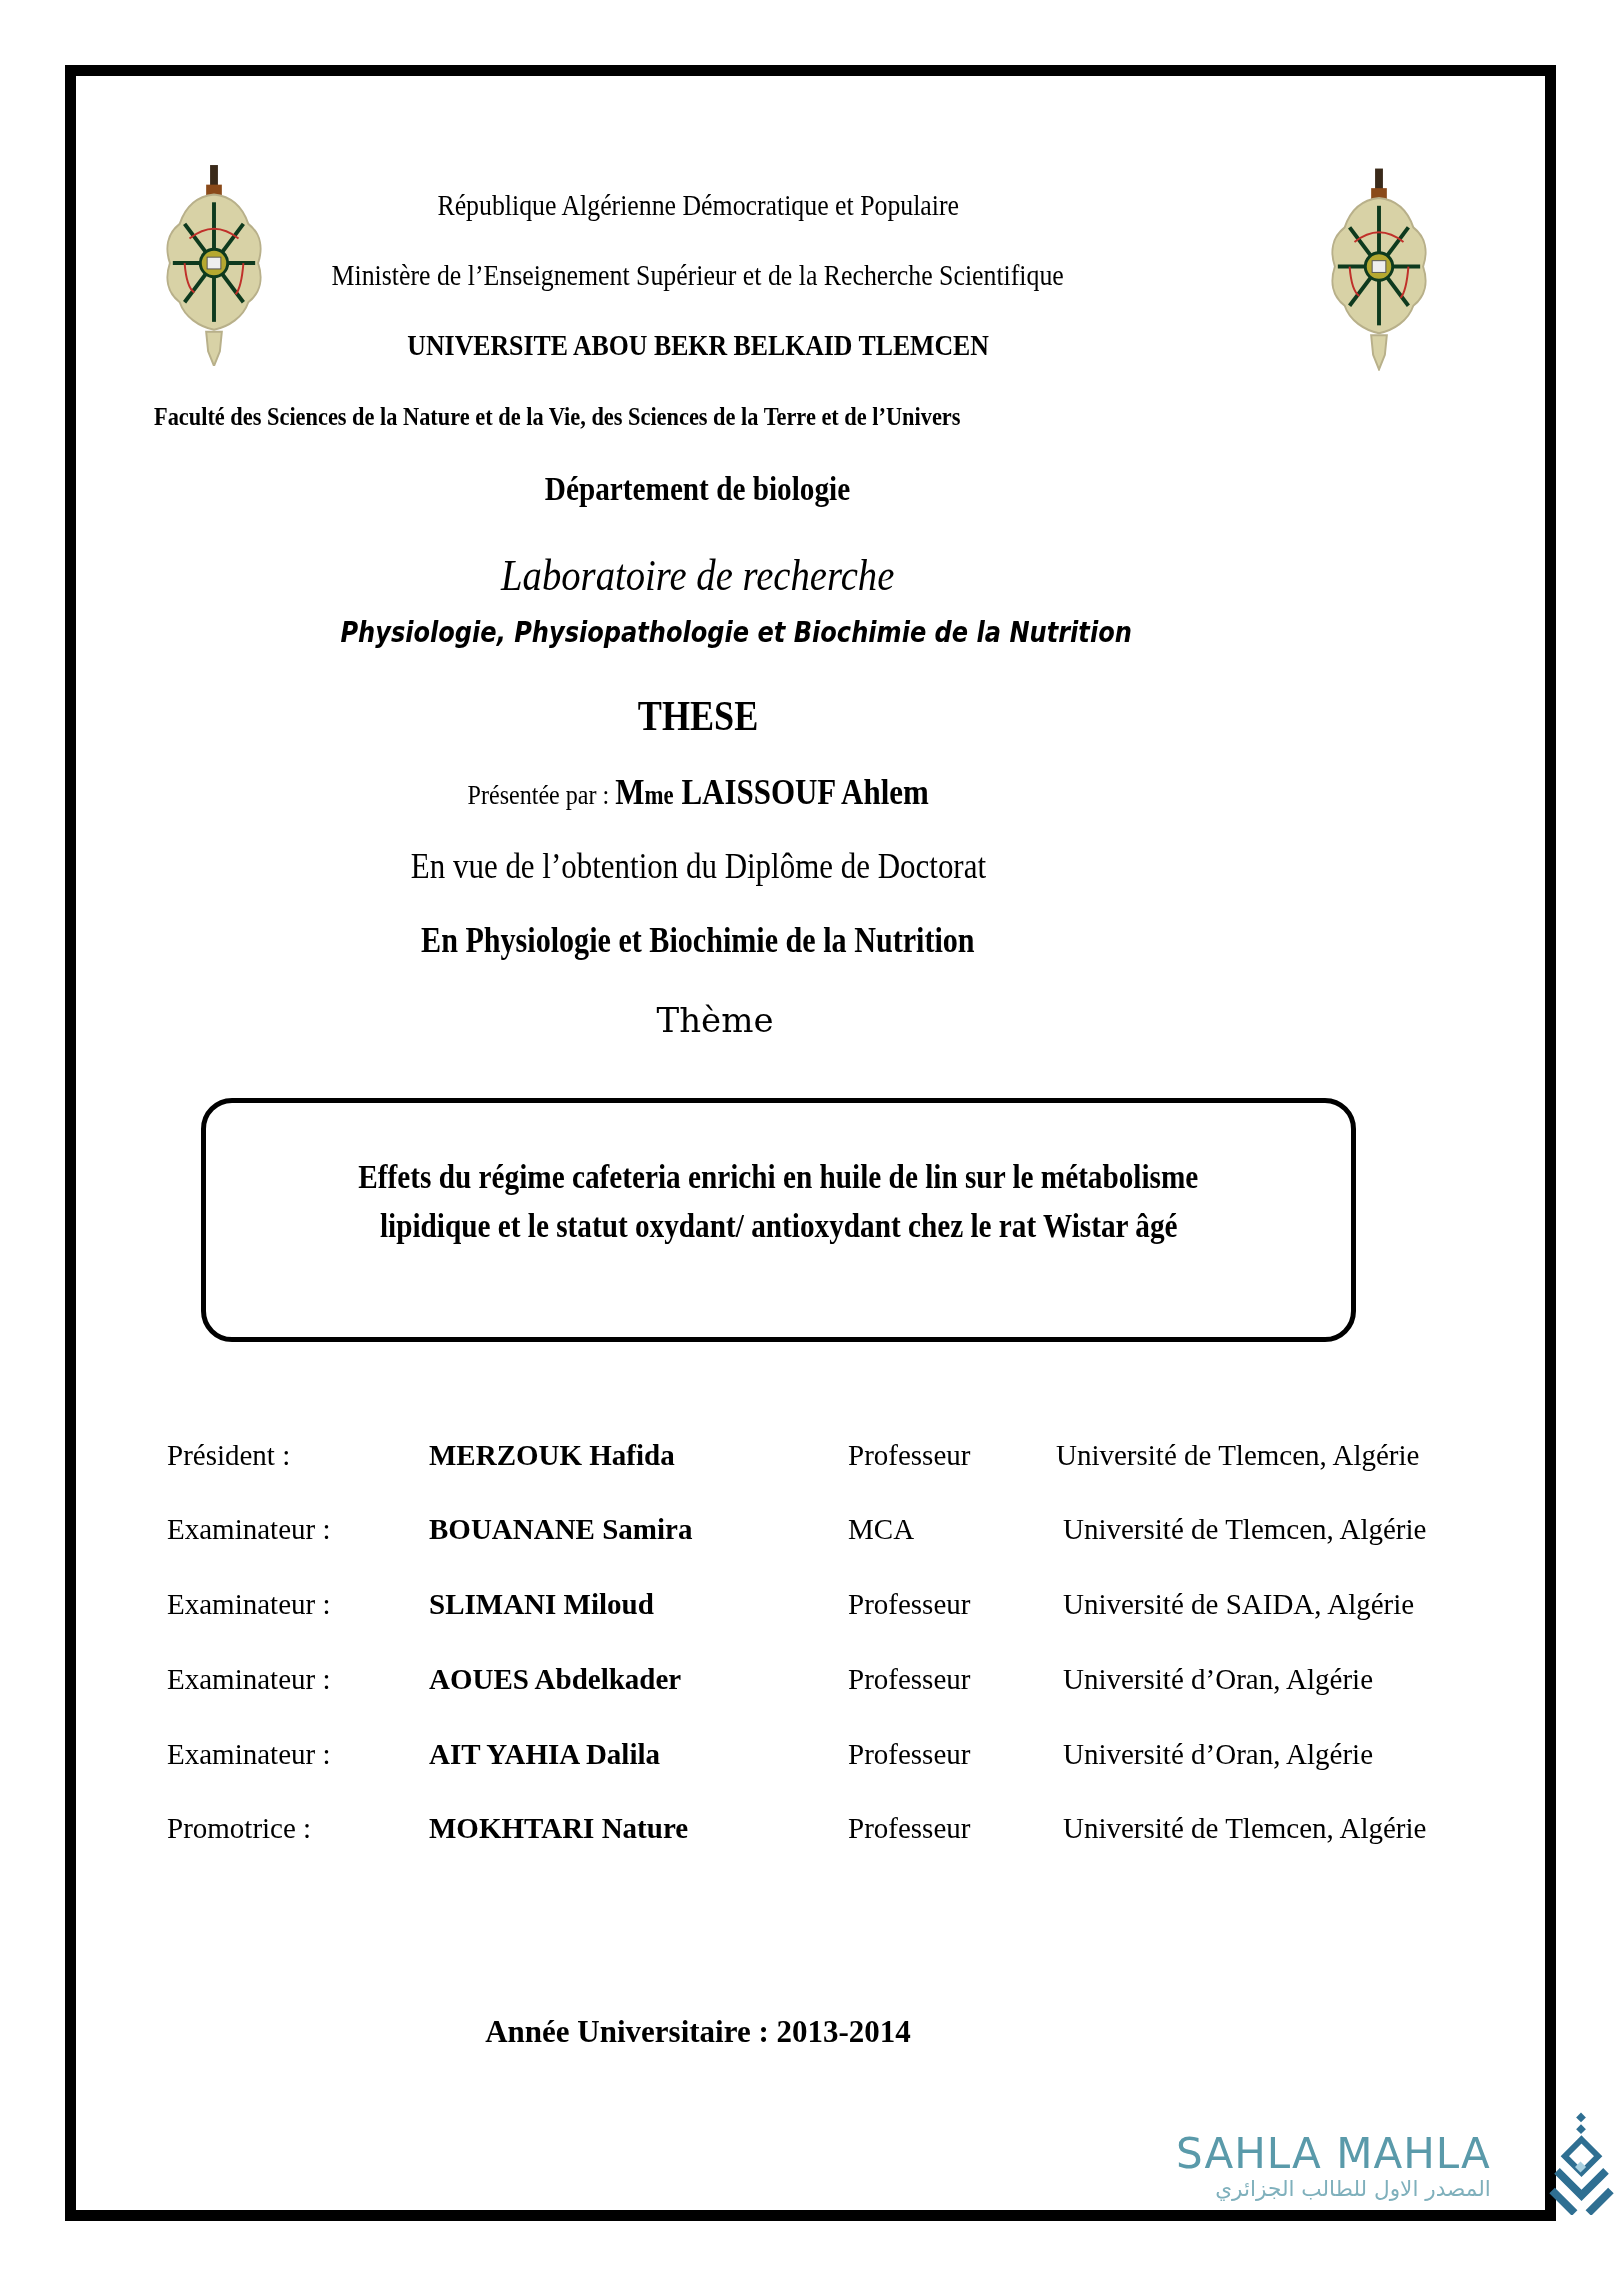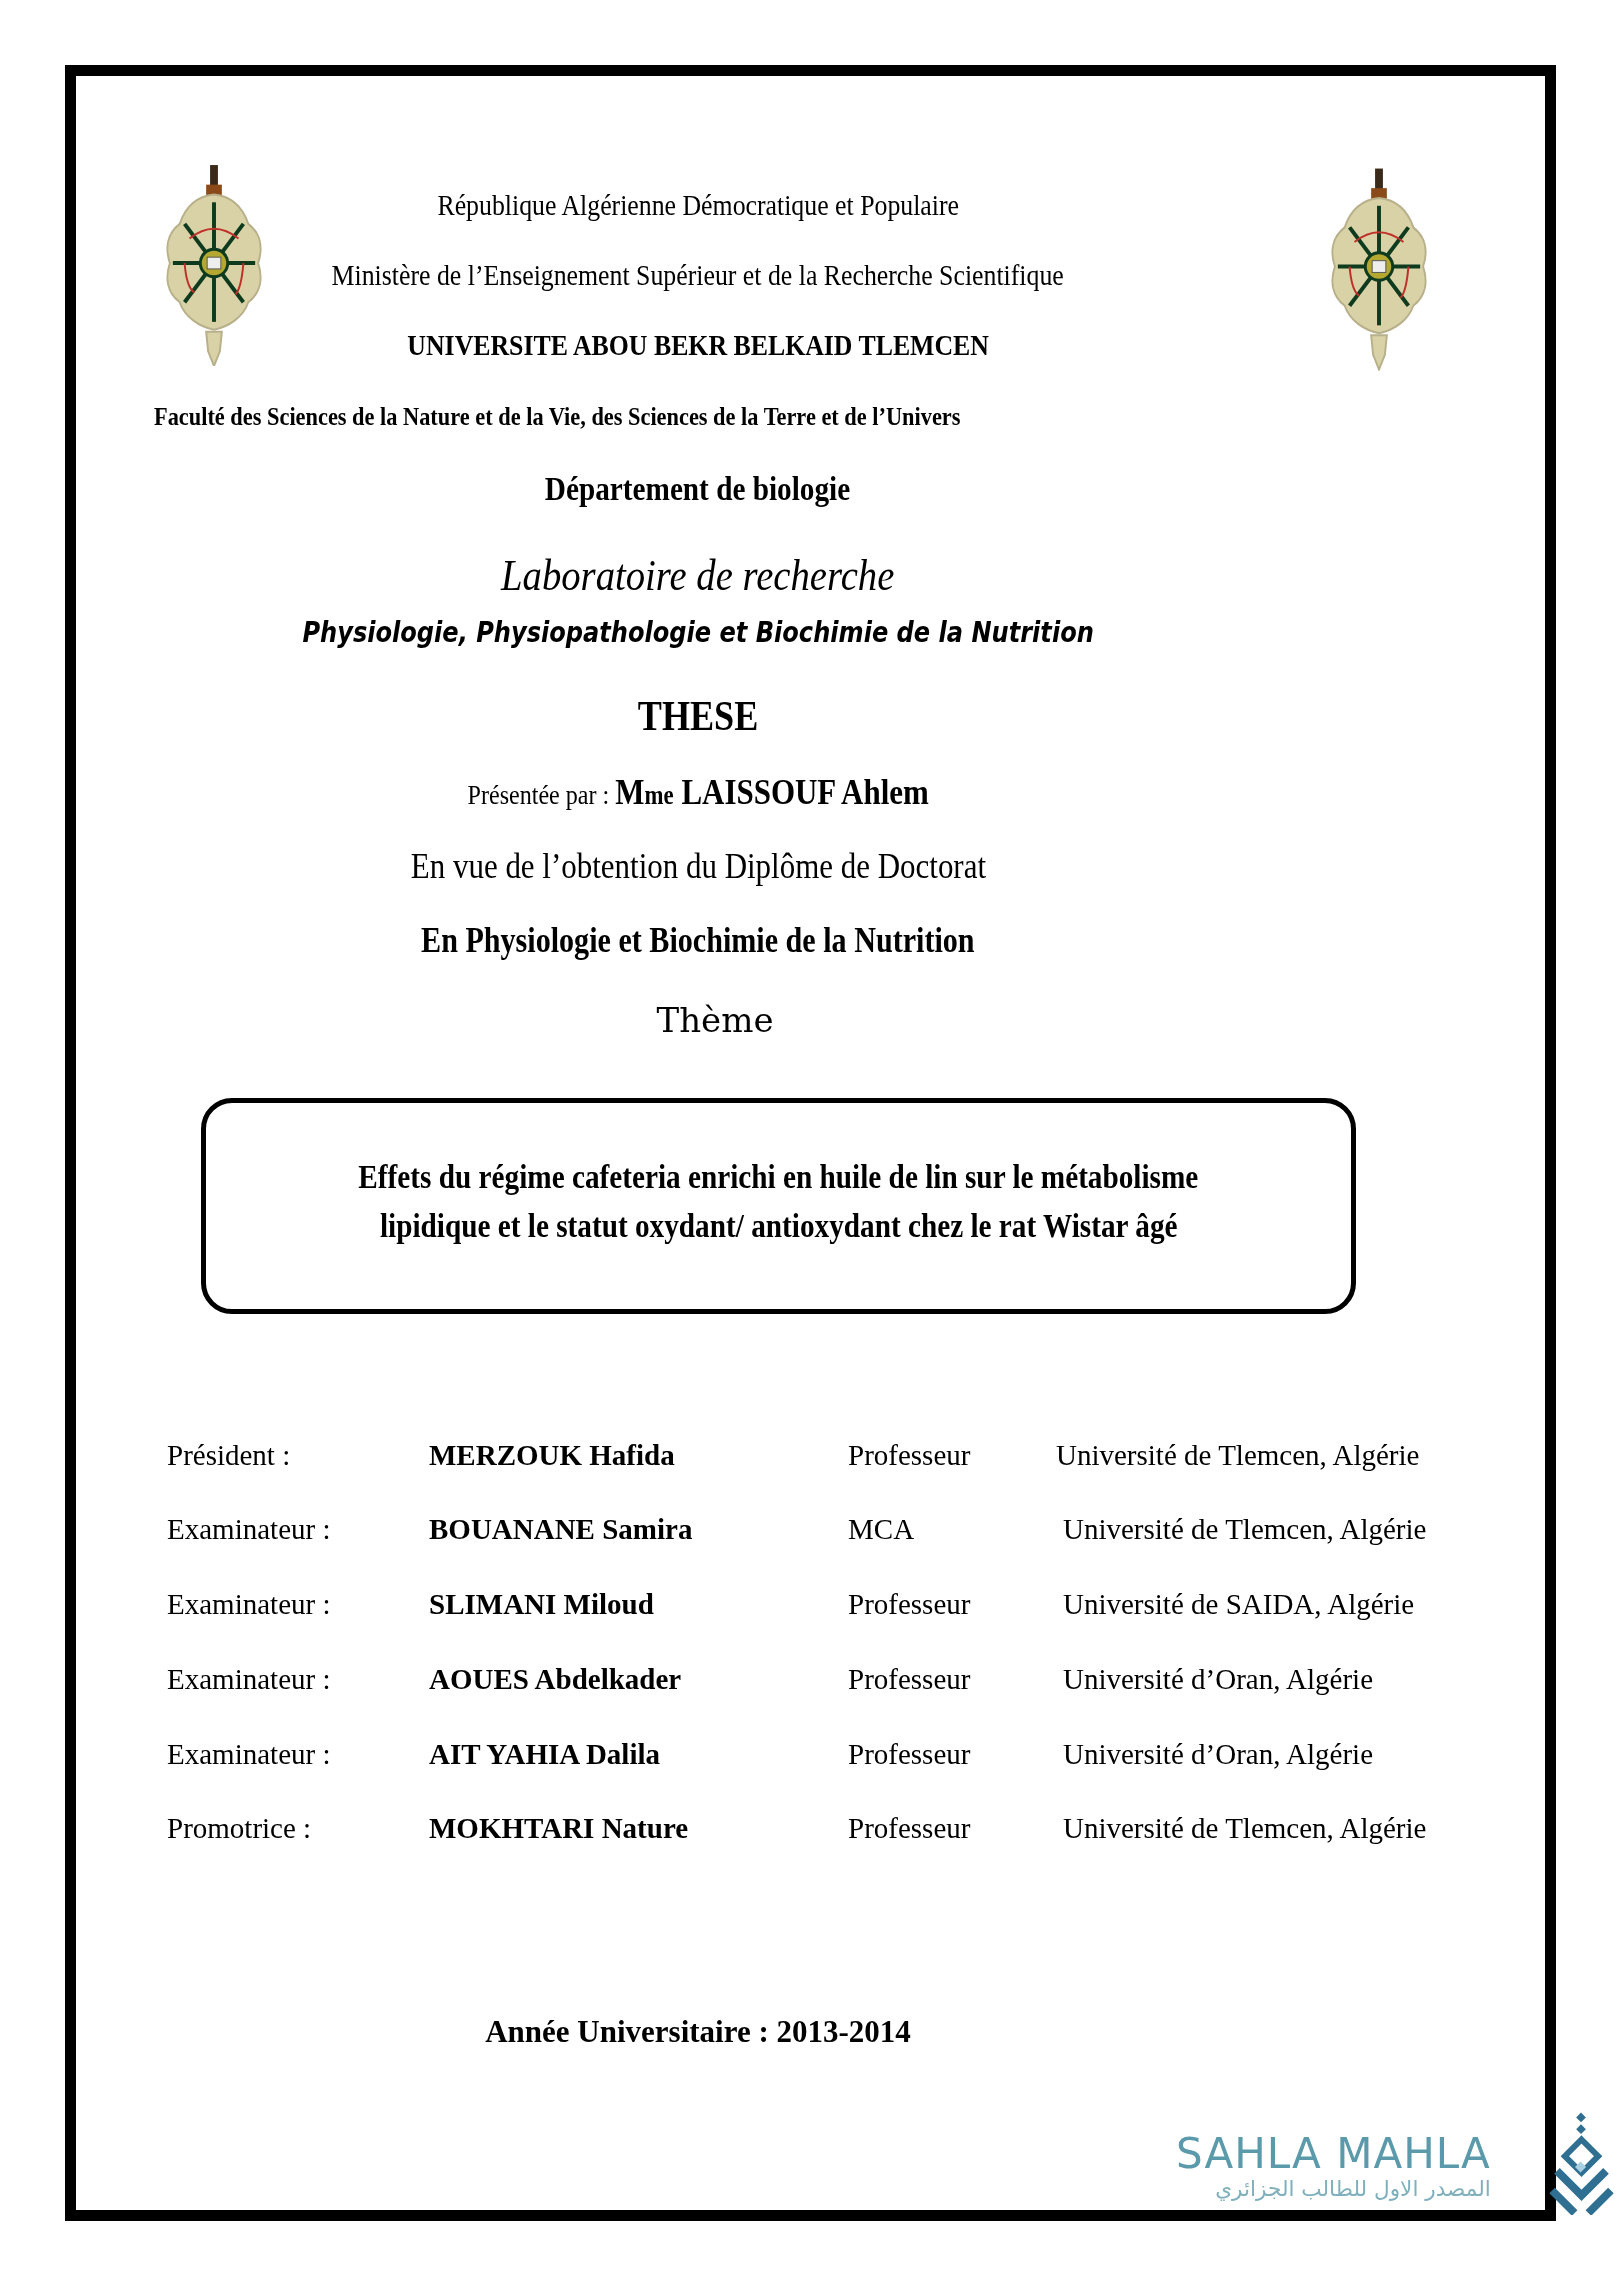--- a/index.html
+++ b/index.html
@@ -10,29 +10,29 @@
   .abs { position:absolute; white-space:nowrap; }
   .center { left:0; width:1396px; text-align:center; }
   .cond { transform:scaleX(0.86); transform-origin:center; display:inline-block; }
   .logo { position:absolute; }
   .t-rep { top:188px; font-size:30px; }
   .t-min { top:258px; font-size:30px; }
   .t-univ { top:328px; font-size:30px; font-weight:bold; }
   .t-fac { top:402px; left:154px; font-size:26px; font-weight:bold; }
   .t-dep { top:470px; font-size:34px; font-weight:bold; }
   .t-lab { top:549px; font-size:45px; font-style:italic; }
-  .t-phys { top:616px; font-family:"DejaVu Sans", sans-serif; font-size:28px; font-weight:bold; font-style:italic; }
+  .t-phys { top:616px; font-family:"DejaVu Sans", sans-serif; font-size:28px; font-weight:bold; font-style:italic;padding-left:38px; }
   .t-these { top:692px; font-size:42px; font-weight:bold; }
   .t-pres { top:771px; font-size:28px; }
   .t-pres .mme { font-size:36px; font-weight:bold; }
   .t-pres .mme small { font-size:26.5px; }
   .t-vue { top:845px; font-size:36px; }
   .t-spec { top:921px; font-size:35px; font-weight:bold; }
   .t-theme { top:1000px; font-family:"DejaVu Serif", serif; font-size:34px;padding-left:17px; }
-  .theme-box { position:absolute; left:201px; top:1098px; width:1155px; height:216px;
+  .theme-box { position:absolute; left:201px; top:1098px; width:1155px; height:244px;
                box-sizing:border-box; border:5.9px solid #000; border-radius:31px;
                display:flex; align-items:flex-start; justify-content:center; }
   .theme-text { margin-top:49px; text-align:center; font-size:34px; font-weight:bold; line-height:49px; }
   .jury-row { position:absolute; left:0; width:1484px; height:39px; font-size:29px; }
   .jury-row span { position:absolute; top:0; white-space:nowrap; }
   .j-role { left:167px; }
   .j-name { left:429px; font-weight:bold; }
   .j-rank { left:848px; }
   .j-aff { left:1063px; }
   .t-year { top:2014px; font-size:31px; font-weight:bold; }

